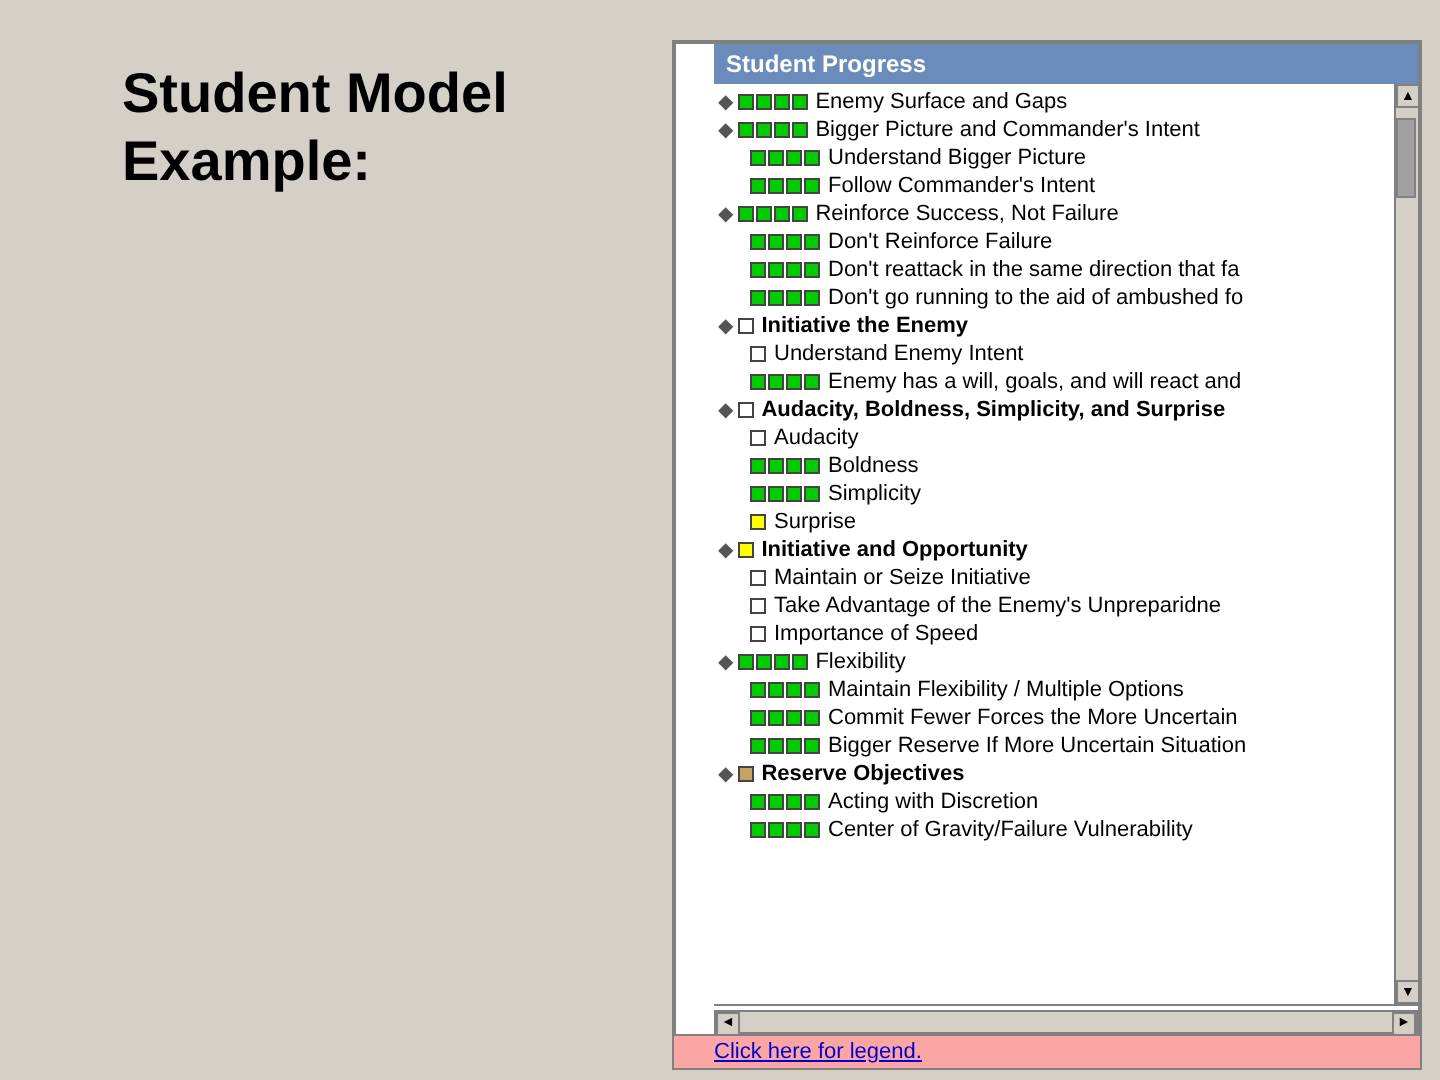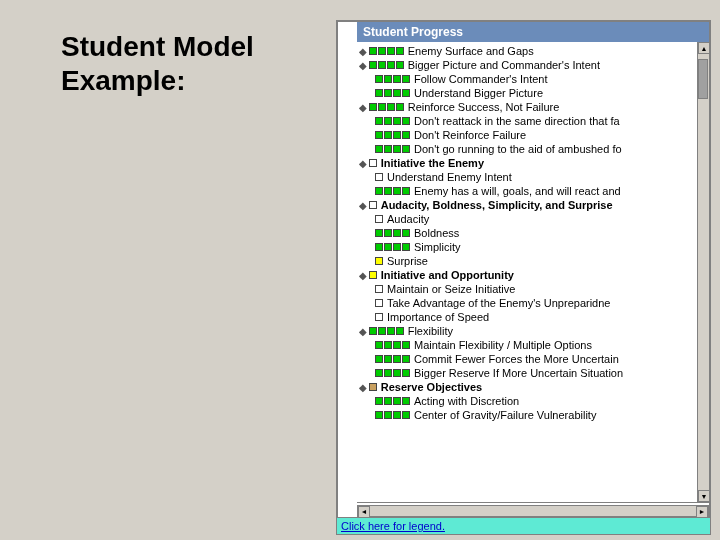--- a/index.html
+++ b/index.html
@@ -125,24 +125,24 @@
       display: flex;
       flex-direction: row;
       border: 1px solid #808080;
     }
 
     .status-bar {
       position: absolute;
       bottom: 5px;
       left: 305px;
       width: 375px;
-      background: #5eead4;
+      background: #fca5a5;
       font-size: 11px;
       color: #000;
-      padding: 2px 4px;
+      padding: 2px 20px;
       border: 1px solid #808080;
     }
 
     
     .tree-item {
       display: flex;
       align-items: center;
       padding: 1px 2px;
       white-space: nowrap;
     }
@@ -218,58 +218,58 @@
             </span>
             <span class="item-label">Bigger Picture and Commander's Intent</span>
           </div>
           <div class="tree-item level-1">
             <span class="rating-box">
               <span class="sq green"></span>
               <span class="sq green"></span>
               <span class="sq green"></span>
               <span class="sq green"></span>
             </span>
+            <span class="item-label">Understand Bigger Picture</span>
+          </div>
+          <div class="tree-item level-1">
+            <span class="rating-box">
+              <span class="sq green"></span>
+              <span class="sq green"></span>
+              <span class="sq green"></span>
+              <span class="sq green"></span>
+            </span>
             <span class="item-label">Follow Commander's Intent</span>
           </div>
-          <div class="tree-item level-1">
-            <span class="rating-box">
-              <span class="sq green"></span>
-              <span class="sq green"></span>
-              <span class="sq green"></span>
-              <span class="sq green"></span>
-            </span>
-            <span class="item-label">Understand Bigger Picture</span>
-          </div>
           <div class="tree-item level-0">
             <span class="connector-dot">◆</span>
             <span class="rating-box">
               <span class="sq green"></span>
               <span class="sq green"></span>
               <span class="sq green"></span>
               <span class="sq green"></span>
             </span>
             <span class="item-label">Reinforce Success, Not Failure</span>
           </div>
           <div class="tree-item level-1">
             <span class="rating-box">
               <span class="sq green"></span>
               <span class="sq green"></span>
               <span class="sq green"></span>
               <span class="sq green"></span>
             </span>
+            <span class="item-label">Don't Reinforce Failure</span>
+          </div>
+          <div class="tree-item level-1">
+            <span class="rating-box">
+              <span class="sq green"></span>
+              <span class="sq green"></span>
+              <span class="sq green"></span>
+              <span class="sq green"></span>
+            </span>
             <span class="item-label">Don't reattack in the same direction that fa</span>
-          </div>
-          <div class="tree-item level-1">
-            <span class="rating-box">
-              <span class="sq green"></span>
-              <span class="sq green"></span>
-              <span class="sq green"></span>
-              <span class="sq green"></span>
-            </span>
-            <span class="item-label">Don't Reinforce Failure</span>
           </div>
           <div class="tree-item level-1">
             <span class="rating-box">
               <span class="sq green"></span>
               <span class="sq green"></span>
               <span class="sq green"></span>
               <span class="sq green"></span>
             </span>
             <span class="item-label">Don't go running to the aid of ambushed fo</span>
           </div>

